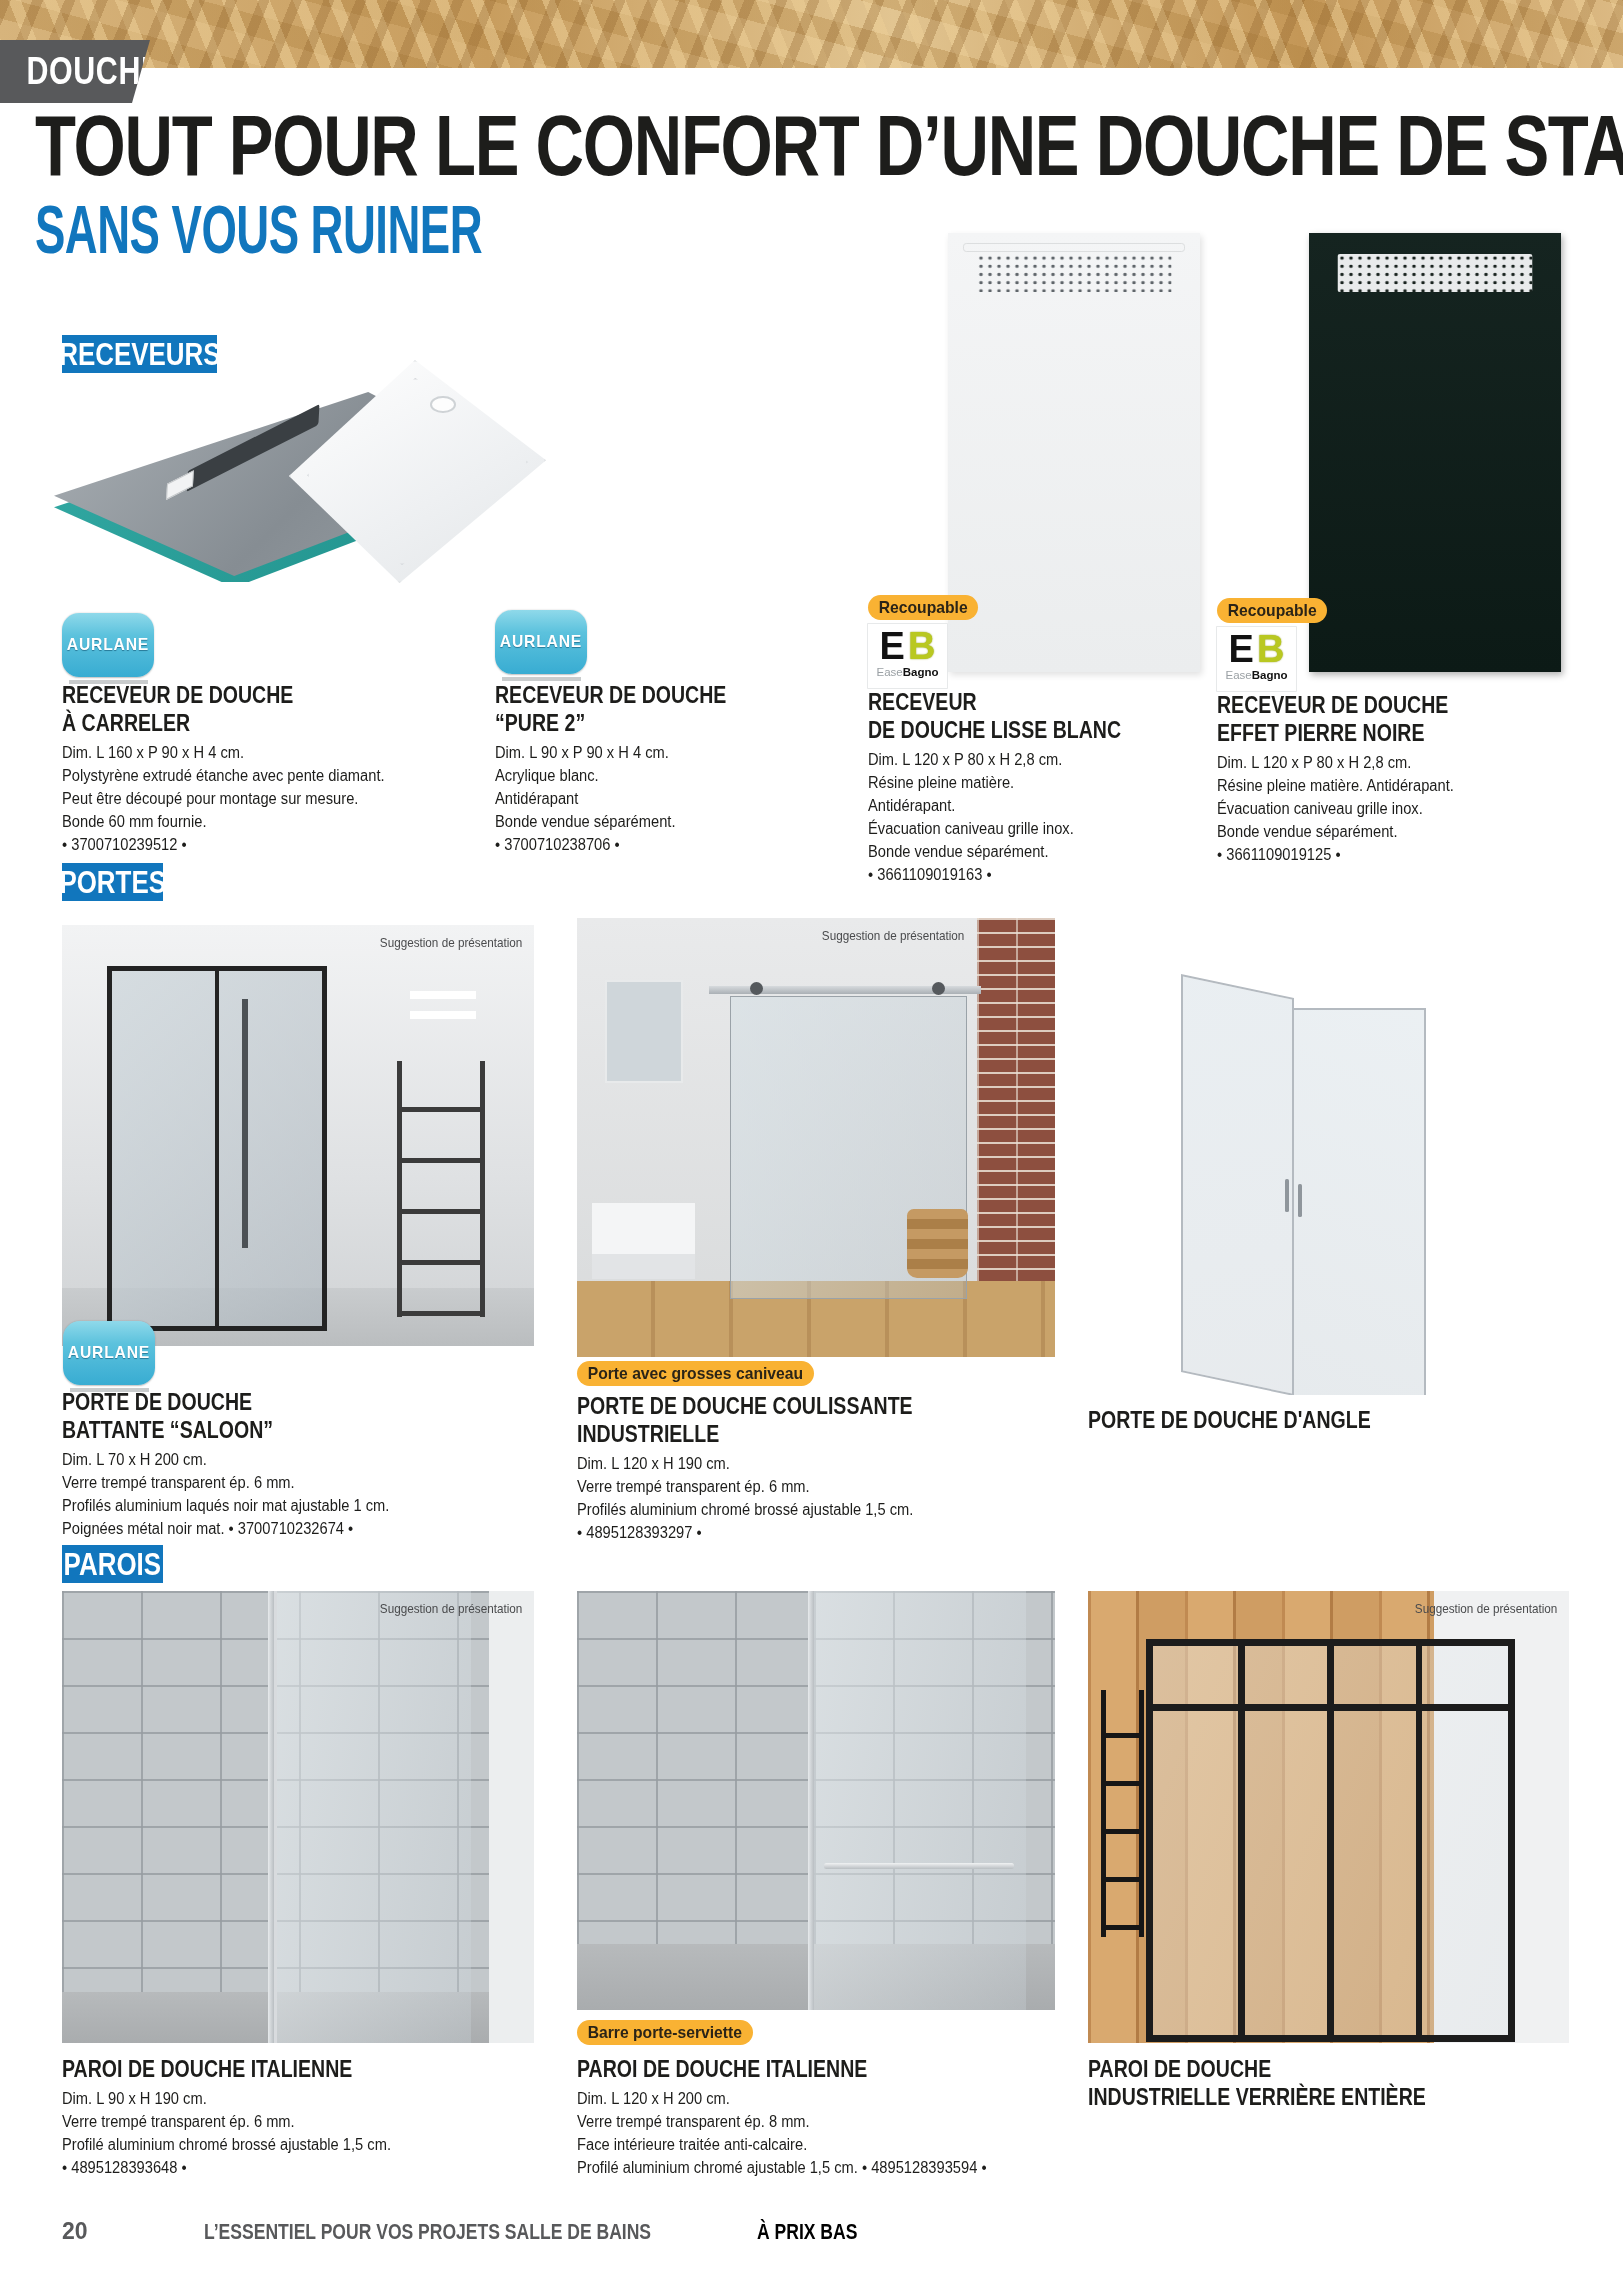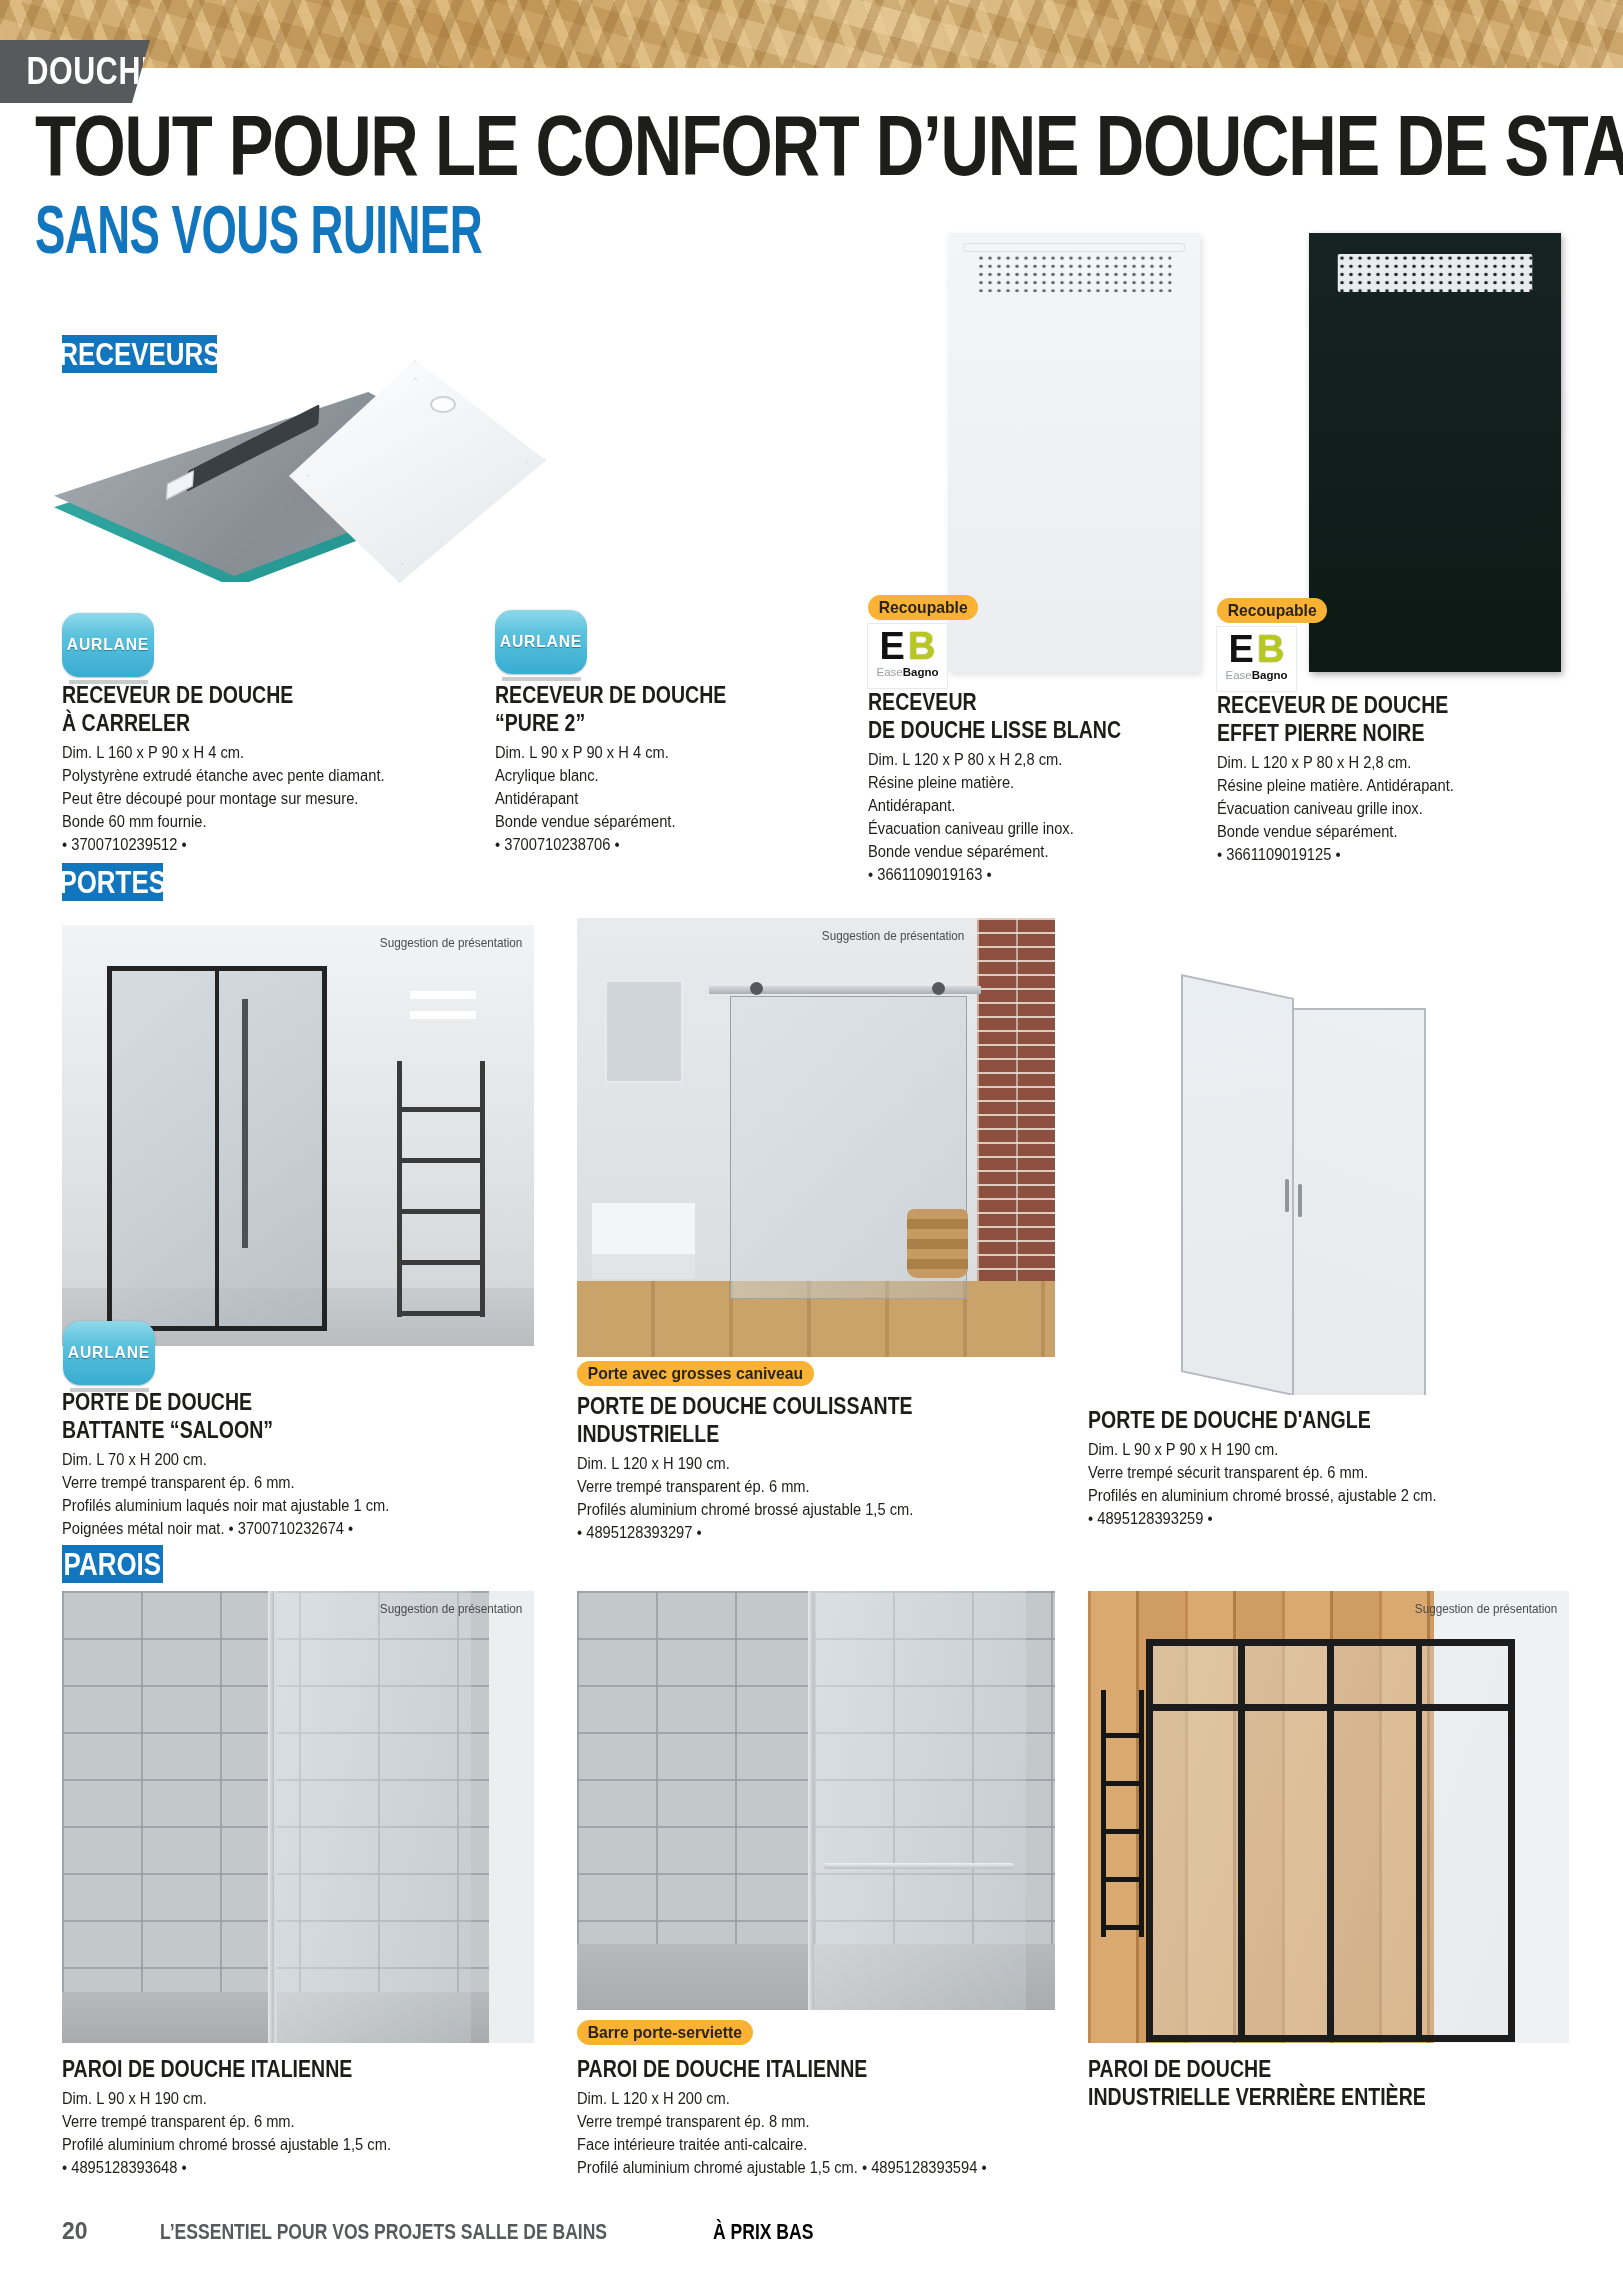--- a/index.html
+++ b/index.html
@@ -140,21 +140,21 @@
   .pa3-verriere{position:absolute;left:58px;top:48px;width:355px;height:389px;border:7.4px solid #1c1c1c;
     background:linear-gradient(110deg,rgba(238,243,245,.4),rgba(210,218,223,.25));}
   .pa3-mullion{position:absolute;top:0;width:6.6px;height:100%;background:#1c1c1c;}
   .pa3-hbar{position:absolute;left:0;top:15%;width:100%;height:6.6px;background:#1c1c1c;}
   .pa3-ladder{position:absolute;left:13px;top:99px;width:33px;height:247px;
     border-left:5px solid #161616;border-right:5px solid #161616;
     background:repeating-linear-gradient(180deg,transparent 0 43px,#161616 43px 48px);}
   
   .footer{left:62px;top:2218px;display:flex;align-items:baseline;}
   .footer .pageno{font-weight:bold;font-size:23px;color:#58595b;}
-  .footer .ftext{margin-left:72px;font-weight:bold;font-size:21.4px;color:#58595b;white-space:nowrap;}
+  .footer .ftext{margin-left:116px;font-weight:bold;font-size:21.4px;color:#58595b;white-space:nowrap;}
   .footer .ftext span,.footer .fhl span{display:inline-block;transform:scaleX(.82);transform-origin:0 50%;}
   .footer .fhl{margin-left:8.2px;font-weight:bold;font-size:21.4px;color:#000000;white-space:nowrap;}
 </style>
 </head>
 <body>
 
 <div class="abs woodband"></div>
 <div class="abs douche-tag">
   <span>DOUCHE</span>
 </div>
@@ -329,26 +329,20 @@
   <div class="pdetails">
     <div class="pline"><span>Dim. L 120 x H 190 cm.</span></div>
     <div class="pline"><span>Verre trempé transparent ép. 6 mm.</span></div>
     <div class="pline"><span>Profilés aluminium chromé brossé ajustable 1,5 cm.</span></div>
     <div class="pline"><span>• 4895128393297 •</span></div>
   </div>
 </div>
 
 <div class="abs" style="left:1088px;top:1406px;">
   <div class="ptitle"><span>PORTE DE DOUCHE D'ANGLE</span></div>
-  <div class="pdetails">
-    <div class="pline"><span>Dim. L 90 x P 90 x H 190 cm.</span></div>
-    <div class="pline"><span>Verre trempé sécurit transparent ép. 6 mm.</span></div>
-    <div class="pline"><span>Profilés en aluminium chromé brossé, ajustable 2 cm.</span></div>
-    <div class="pline"><span>• 4895128393259 •</span></div>
-  </div>
 </div>
 
 <div class="abs seclabel" style="left:62px;top:1545px;width:101px;">
   <span>PAROIS</span>
 </div>
 
 <div class="abs photo tiles" style="left:62px;top:1591px;width:472px;height:452px;">
   <div class="pa-floor"></div>
   <div class="pa-wallR"></div>
   <div class="pa-glass" style="left:210px;width:194px;"></div>

